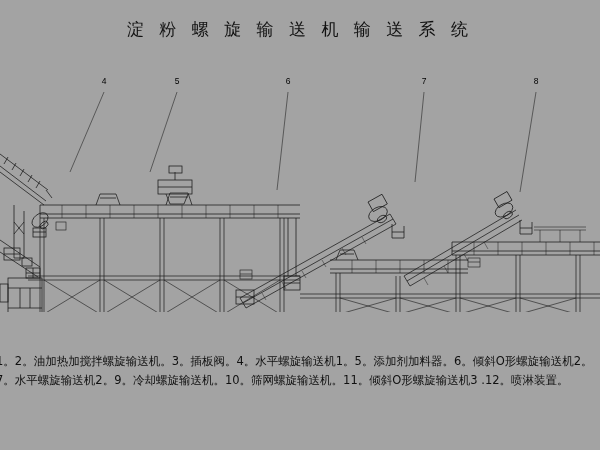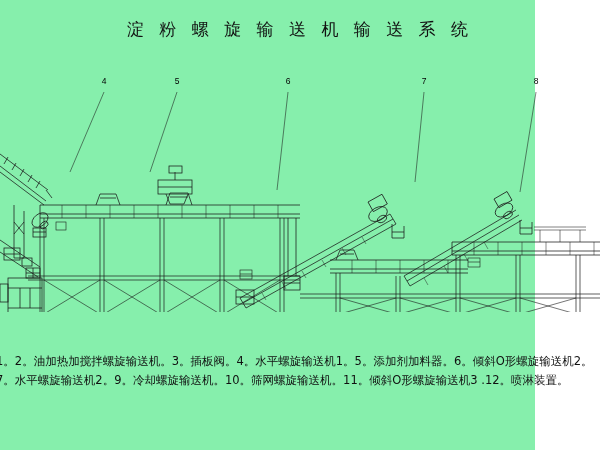--- a/index.html
+++ b/index.html
@@ -11,23 +11,23 @@
     width: 600px;
     height: 450px;
     font-family: "Liberation Sans", sans-serif;
     color: #000000;
     overflow: hidden;
     position: relative;
   }
   #page {
     position: absolute;
     left: 0; top: 0;
-    width: 535px;
+    width: 600px;
     height: 450px;
-    background: #86efac;
+    background: #a3a3a3;
   }
   #title {
     position: absolute;
     left: 0;
     top: 18px;
     width: 600px;
     text-align: center;
     font-size: 17px;
     letter-spacing: 5px;
     font-family: "DejaVu Sans", sans-serif;

